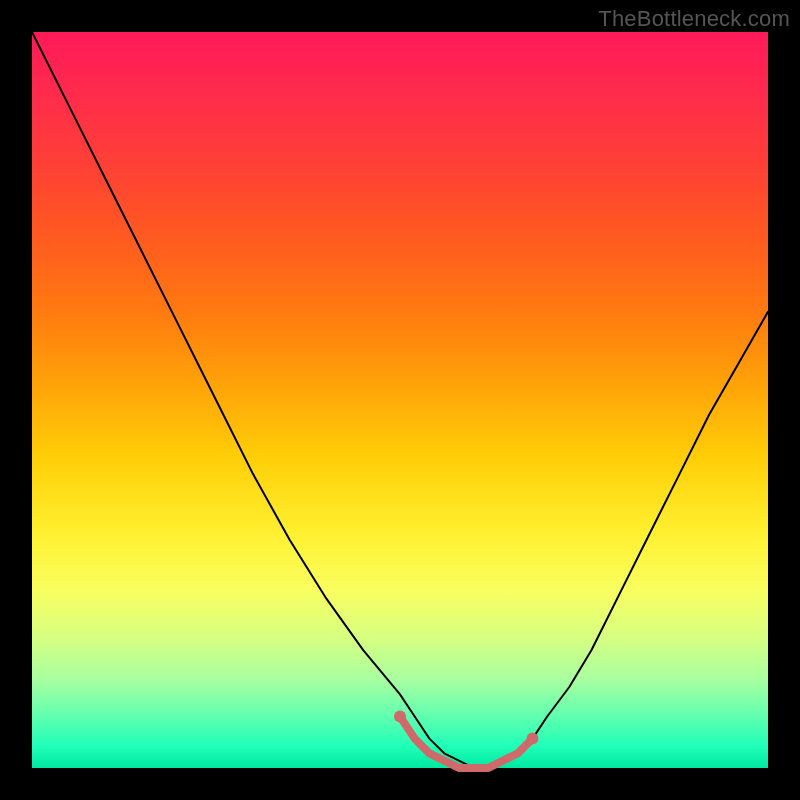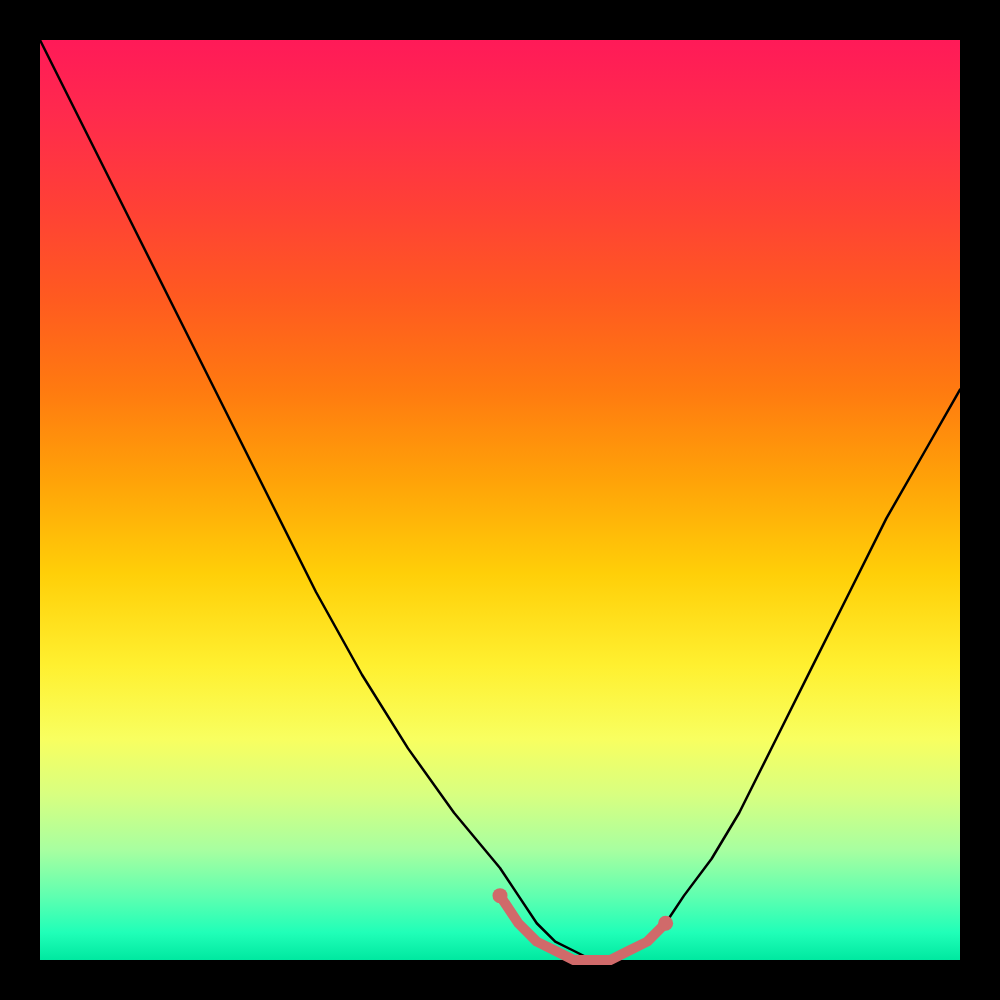--- a/index.html
+++ b/index.html
@@ -57,20 +57,21 @@
     top: 0;
     width: 736px;
     height: 736px;
     overflow: visible;
   }
 </style>
 </head>
 <body>
 
 <div class="frame">
+  <div class="watermark">TheBottleneck.com</div>
 
   <div class="plot">
     <svg class="overlay" viewBox="0 0 736 736">
       <g>
           <path d="M0.0 0.0 L36.8 73.6 L73.6 147.2 L110.4 220.8 L147.2 294.4 L184.0 368.0 L220.8 441.6 L257.6 507.8 L294.4 566.7 L331.2 618.2 L368.0 662.4 L382.7 684.5 L397.4 706.6 L412.2 721.3 L426.9 728.6 L441.6 736.0 L456.3 736.0" fill="none" stroke="#000000" stroke-width="2" stroke-linecap="round" stroke-linejoin="round"></path>
           <path d="M456.3 736.0 L471.0 728.6 L485.8 721.3 L500.5 706.6 L515.2 684.5 L537.3 655.0 L559.4 618.2 L588.8 559.4 L618.2 500.5 L647.7 441.6 L677.1 382.7 L706.6 331.2 L736.0 279.7" fill="none" stroke="#000000" stroke-width="2" stroke-linecap="round" stroke-linejoin="round"></path>
           <path d="M368.0 684.5 L382.7 706.6 L397.4 721.3 L412.2 728.6 L426.9 736.0 L441.6 736.0 L456.3 736.0 L471.0 728.6 L485.8 721.3 L500.5 706.6" fill="none" stroke="#d06a6a" stroke-width="8" stroke-linecap="round" stroke-linejoin="round"></path>
         </g>
       <g>
           <circle cx="368.0" cy="684.5" r="6" fill="#d06a6a"></circle>

